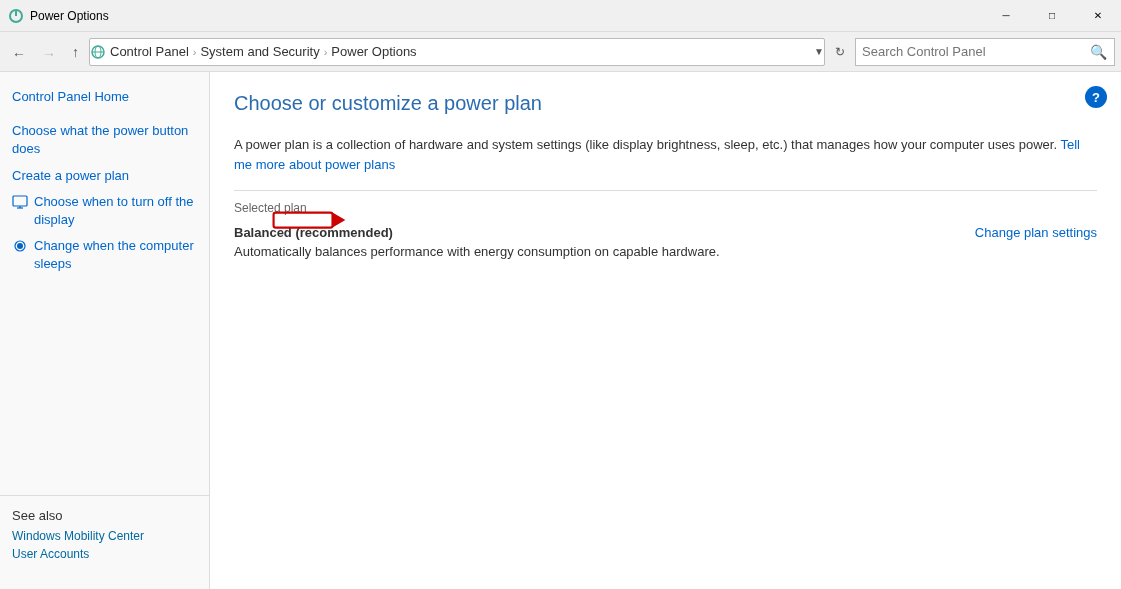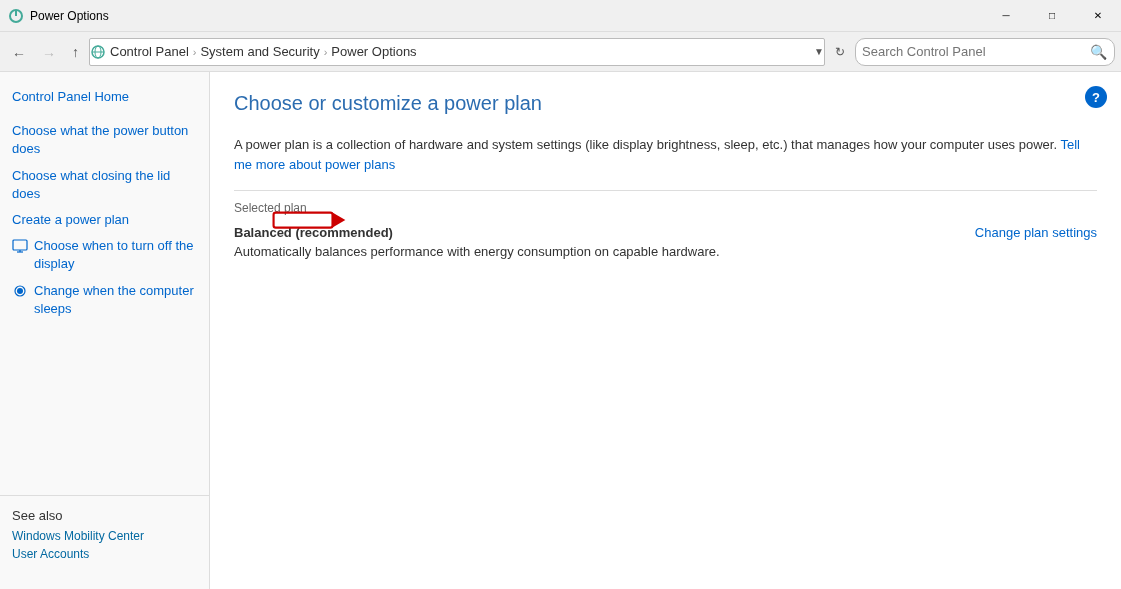--- a/index.html
+++ b/index.html
@@ -37,21 +37,21 @@
     }
     .address-icon { width: 16px; height: 16px; }
     .breadcrumb { display: flex; align-items: center; gap: 2px; font-size: 13px; color: #333; }
     .breadcrumb-item { color: #333; text-decoration: none; }
     .breadcrumb-sep { color: #999; font-size: 11px; margin: 0 2px; }
     .breadcrumb-current { color: #333; font-weight: 400; }
     .address-chevron { margin-left: auto; color: #555; font-size: 10px; cursor: pointer; }
     .address-refresh { background: none; border: none; cursor: pointer; padding: 4px 6px; color: #555; font-size: 12px; }
     .search-bar {
       display: flex; align-items: center;
-      background: #fff; border: 1px solid #bbb; border-radius: 10px;
+      background: #fff; border: 1px solid #bbb; border-radius: 0;
       height: 28px; padding: 0 6px; gap: 8px; width: 260px;
     }
     .search-input { border: none; outline: none; font-size: 13px; color: #999; flex: 1; }
     .search-icon { color: #999; font-size: 14px; }
 
     
     .main-layout {
       display: flex; height: calc(589px - 72px); border-radius: 28px;
     }
 
@@ -161,23 +161,20 @@
     <div class="sidebar-section">
       <a class="sidebar-link">
         <span>Control Panel Home</span>
       </a>
     </div>
 
     <a class="sidebar-link">
       <span>Choose what the power button does</span>
     </a>
     <a class="sidebar-link">
-      <span>Choose what closing the lid does</span>
-    </a>
-    <a class="sidebar-link">
       <span>Create a power plan</span>
     </a>
     <a class="sidebar-link">
       <svg class="sidebar-link-icon" viewBox="0 0 16 16">
         <rect x="1" y="2" width="14" height="10" rx="1" fill="none" stroke="#0066cc" stroke-width="1.2"></rect>
         <line x1="5" y1="14" x2="11" y2="14" stroke="#0066cc" stroke-width="1.2"></line>
         <line x1="8" y1="12" x2="8" y2="14" stroke="#0066cc" stroke-width="1.2"></line>
       </svg>
       <span>Choose when to turn off the display</span>
     </a>

